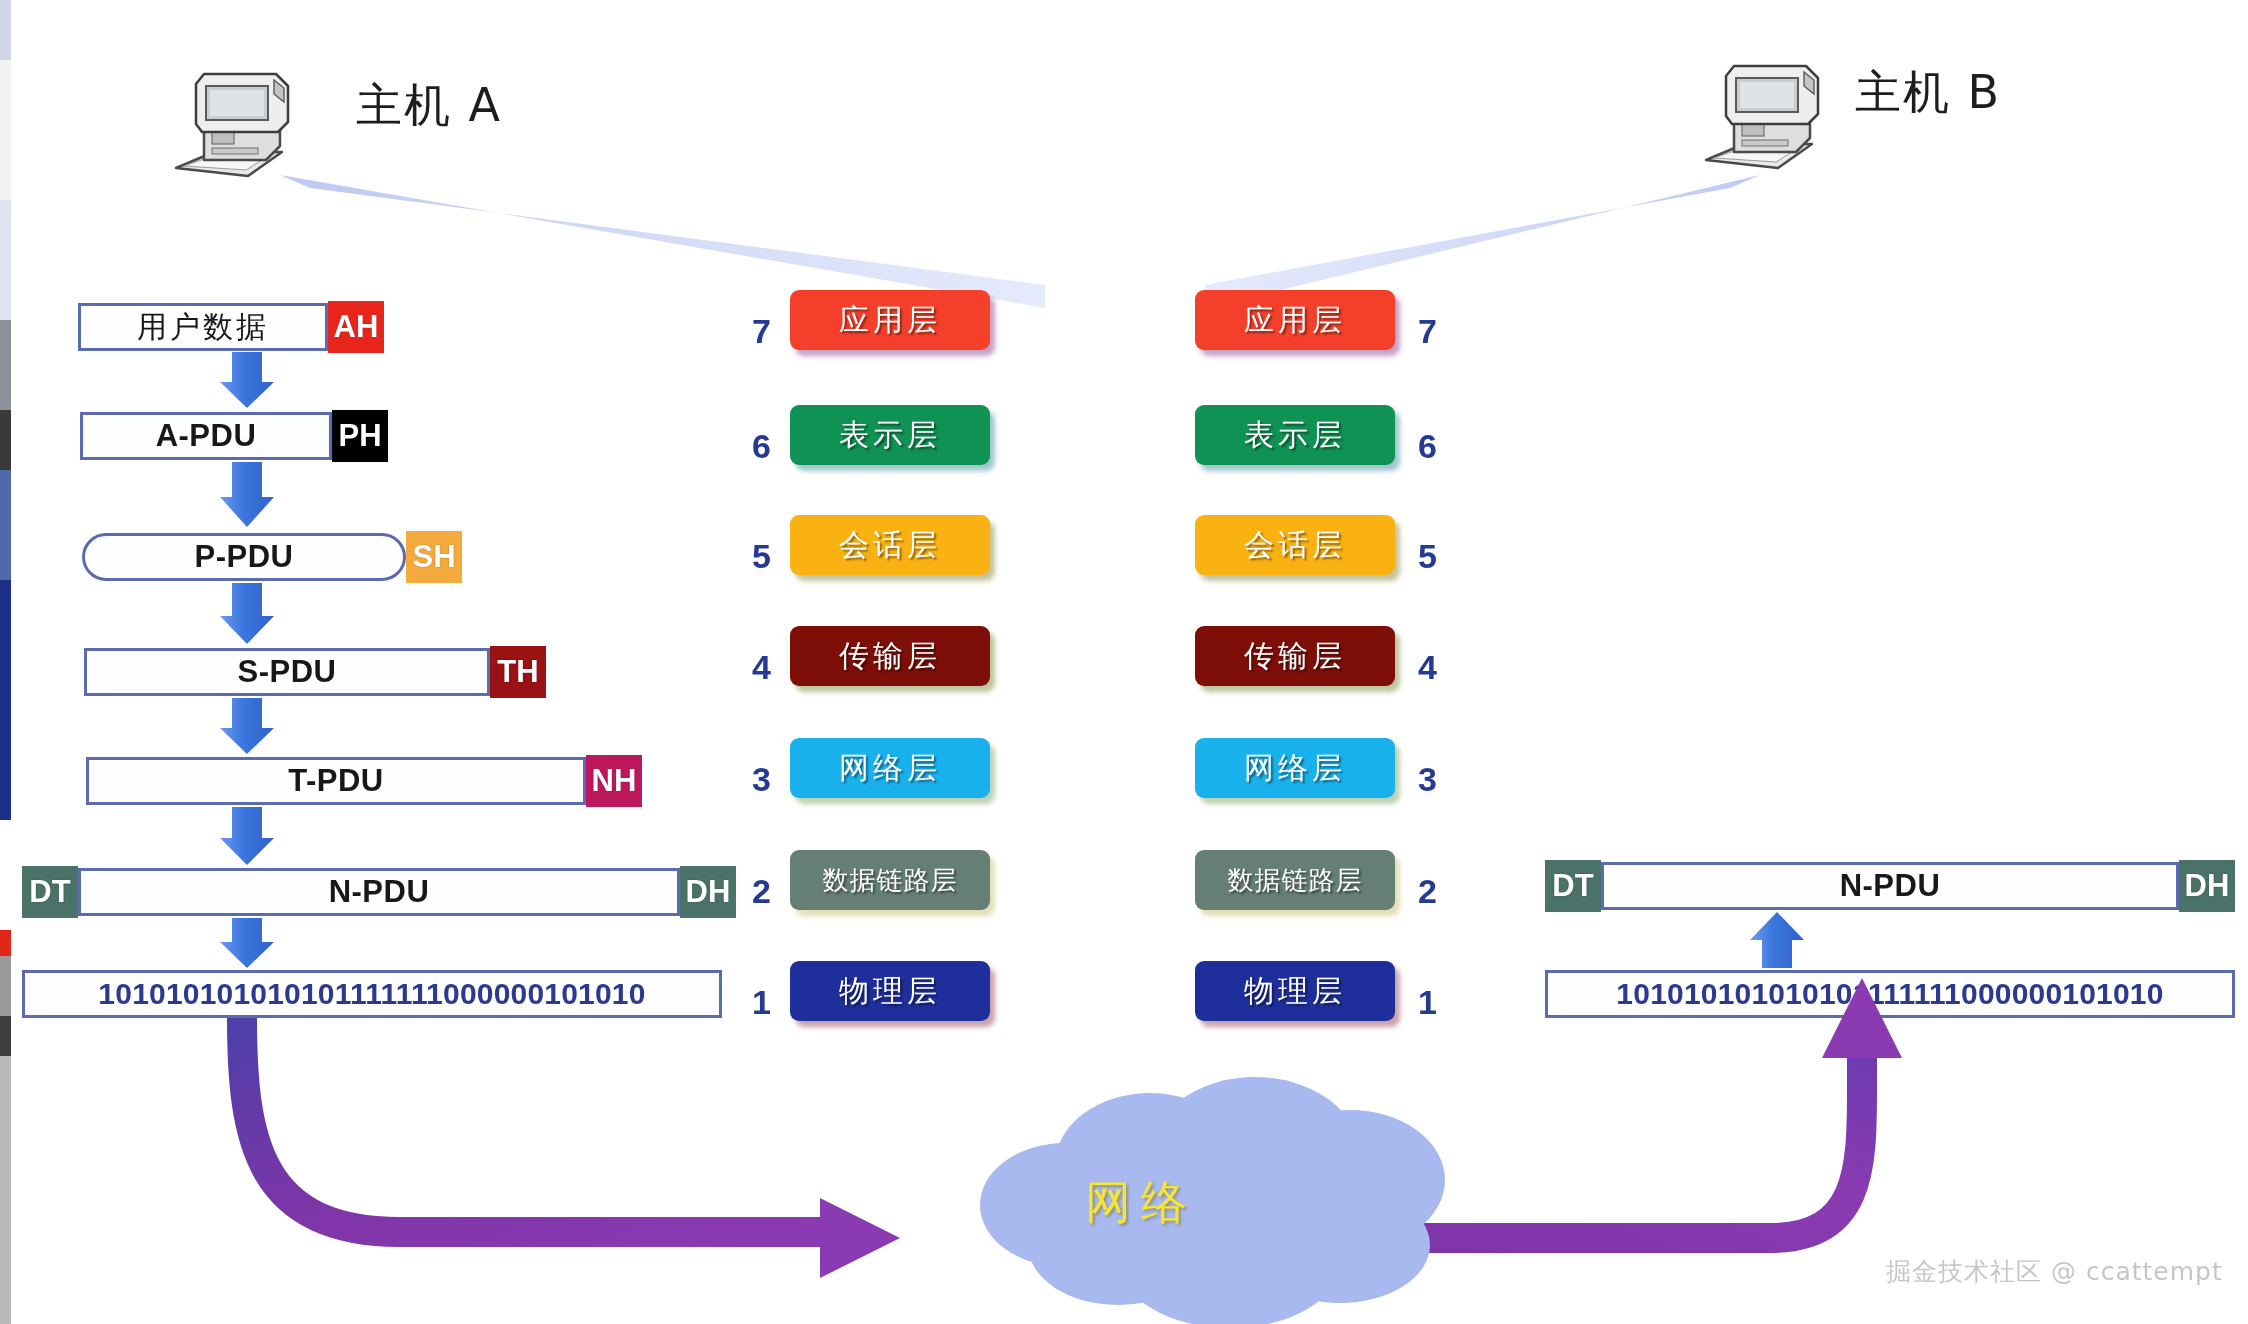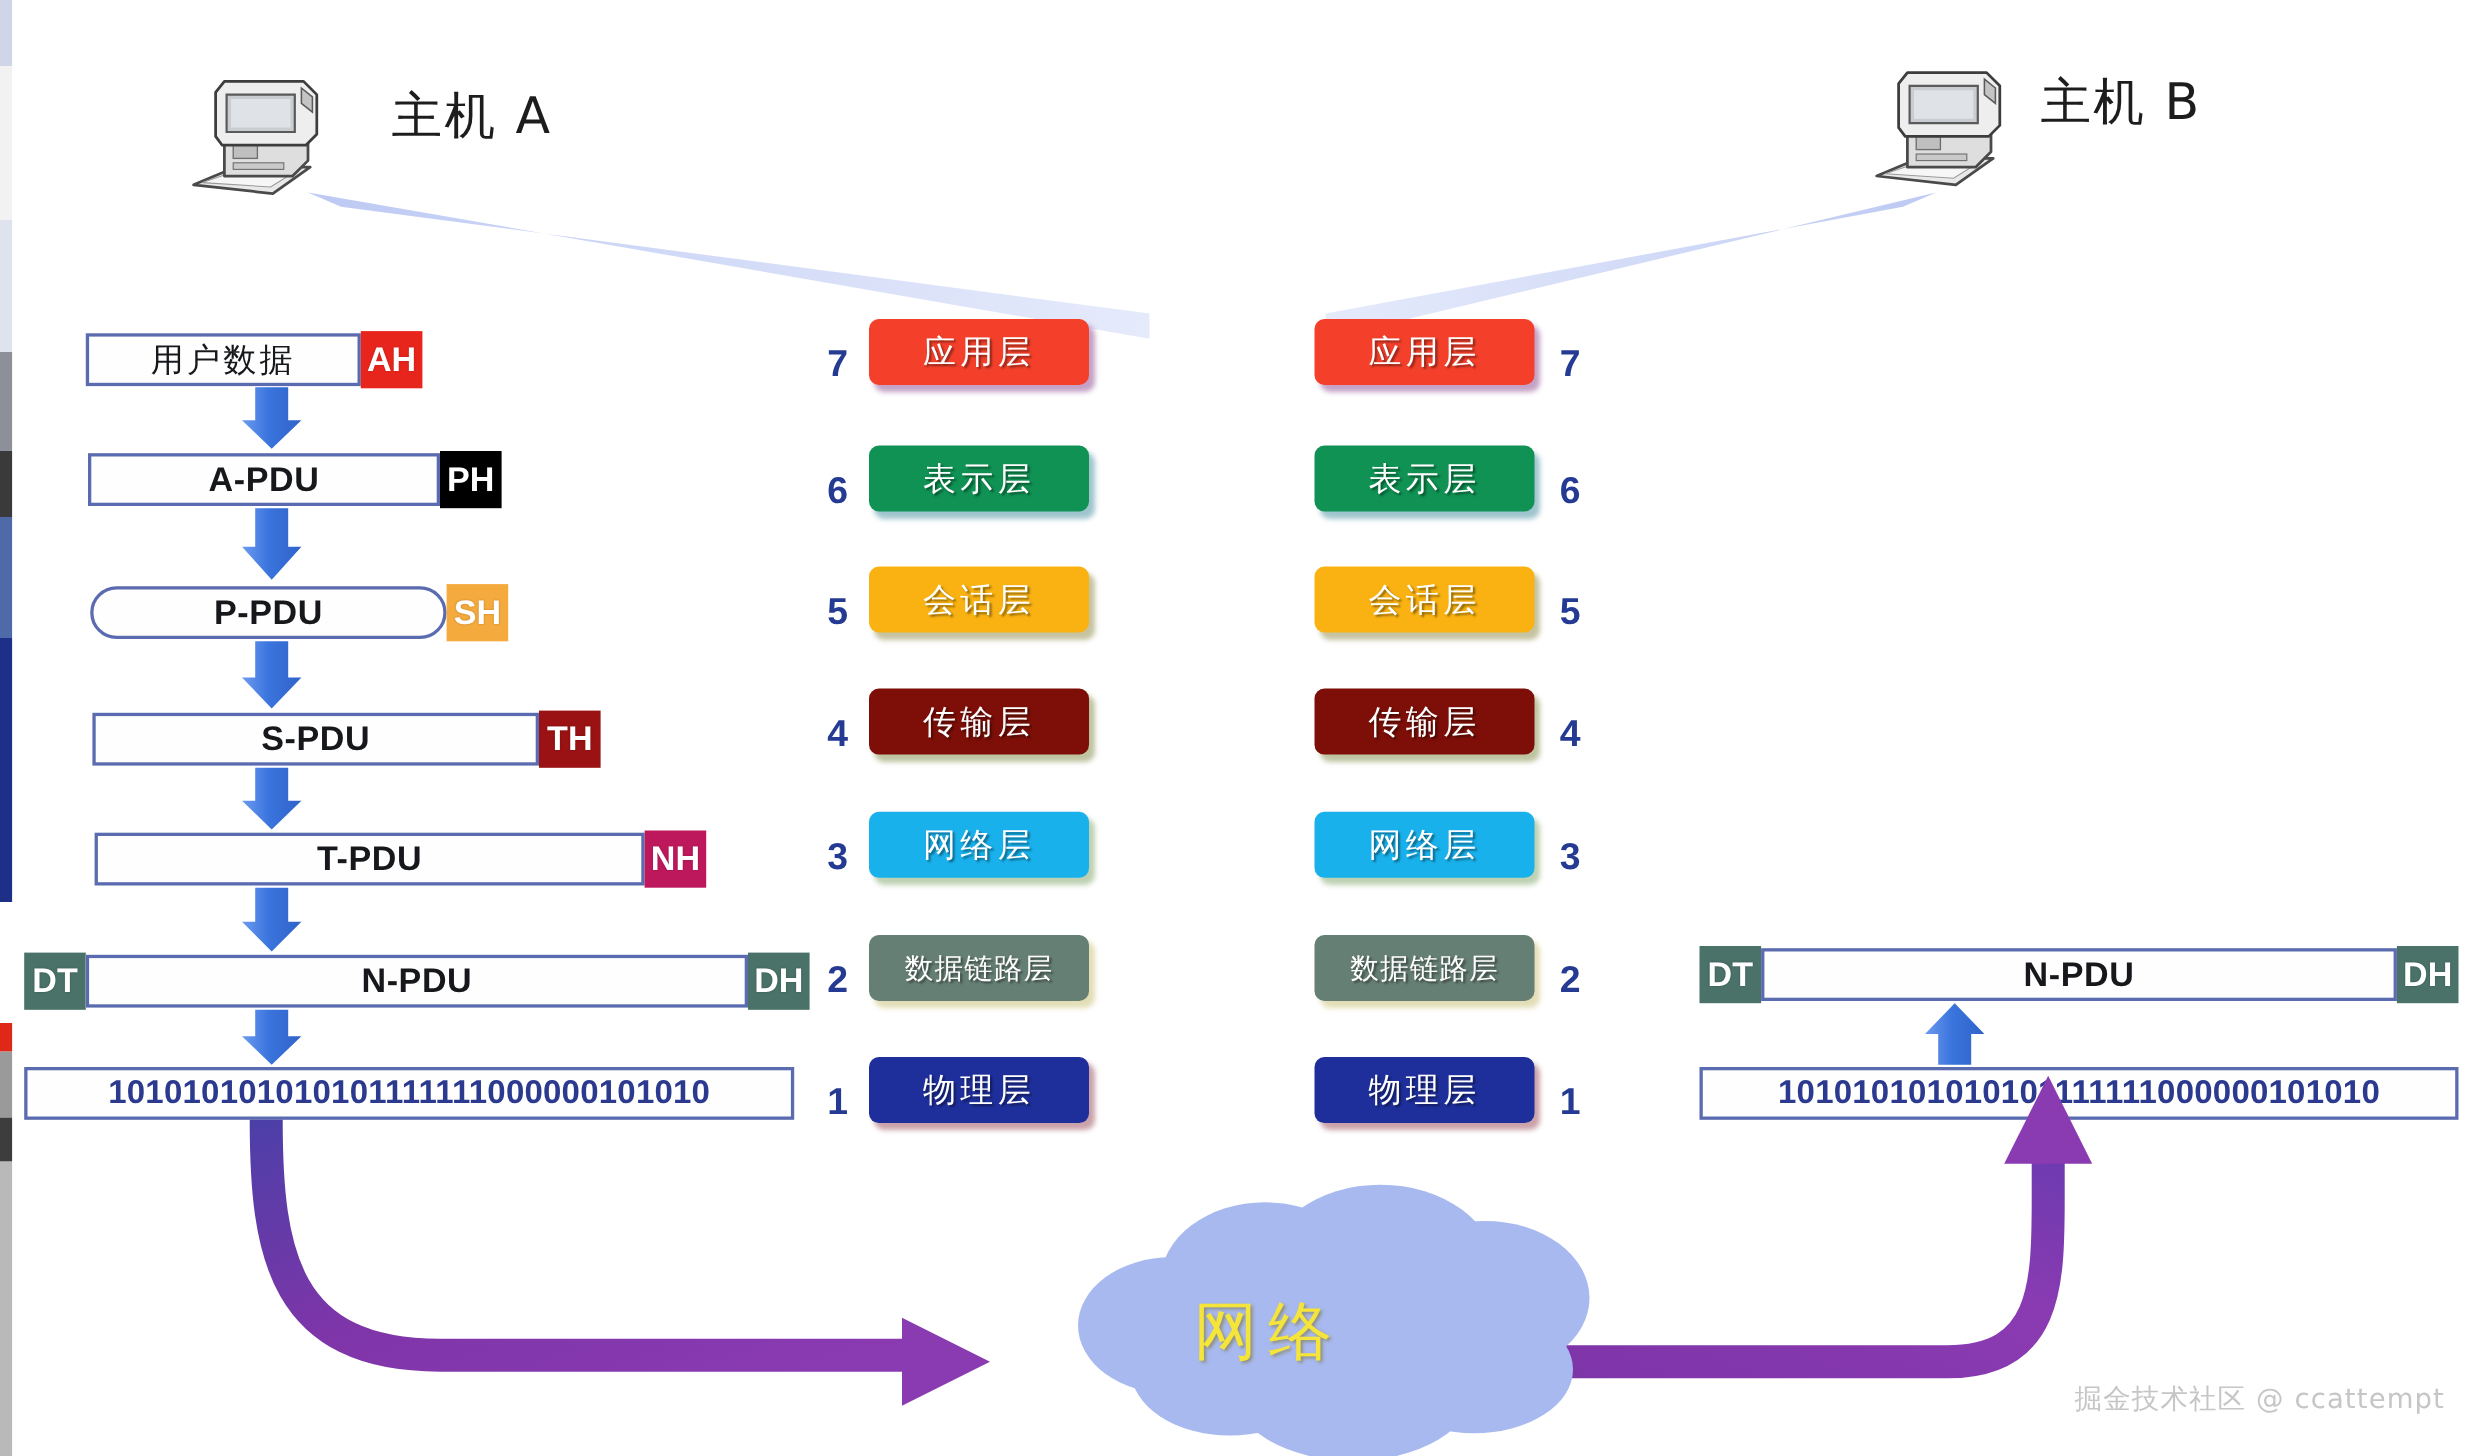--- a/index.html
+++ b/index.html
@@ -125,21 +125,21 @@
   }
   .layer-num {
     position: absolute;
     font-size: 34px;
     font-weight: bold;
     color: #243a93;
     font-family: "Liberation Sans", sans-serif;
   }
   .cloud-text {
     position: absolute;
-    font-size: 58px;
+    font-size: 46px;
     color: #f5e43a;
     letter-spacing: 10px;
     font-family: "DejaVu Sans", "Liberation Sans", sans-serif;
     text-shadow: 2px 2px 3px rgba(120,110,30,.55);
     white-space: nowrap;
   }
 
   
   .watermark {
     position: absolute;
@@ -221,21 +221,21 @@
   <div class="pdu-row" style="left:78px;top:303px;">
     <div class="pdu-box" style="width:250px;">
       <span class="pdu-label cjk">用户数据</span>
     </div>
     <div class="tag" style="background:#e8251c;">
       <span>AH</span>
     </div>
   </div>
 
   <div class="pdu-row" style="left:80px;top:412px;">
-    <div class="pdu-box" style="width:320px;">
+    <div class="pdu-box" style="width:252px;">
       <span class="pdu-label">A-PDU</span>
     </div>
     <div class="tag" style="background:#000000;">
       <span>PH</span>
     </div>
   </div>
 
   <div class="pdu-row" style="left:82px;top:533px;">
     <div class="pdu-box" style="width:324px;border-radius:24px;">
       <span class="pdu-label">P-PDU</span>

